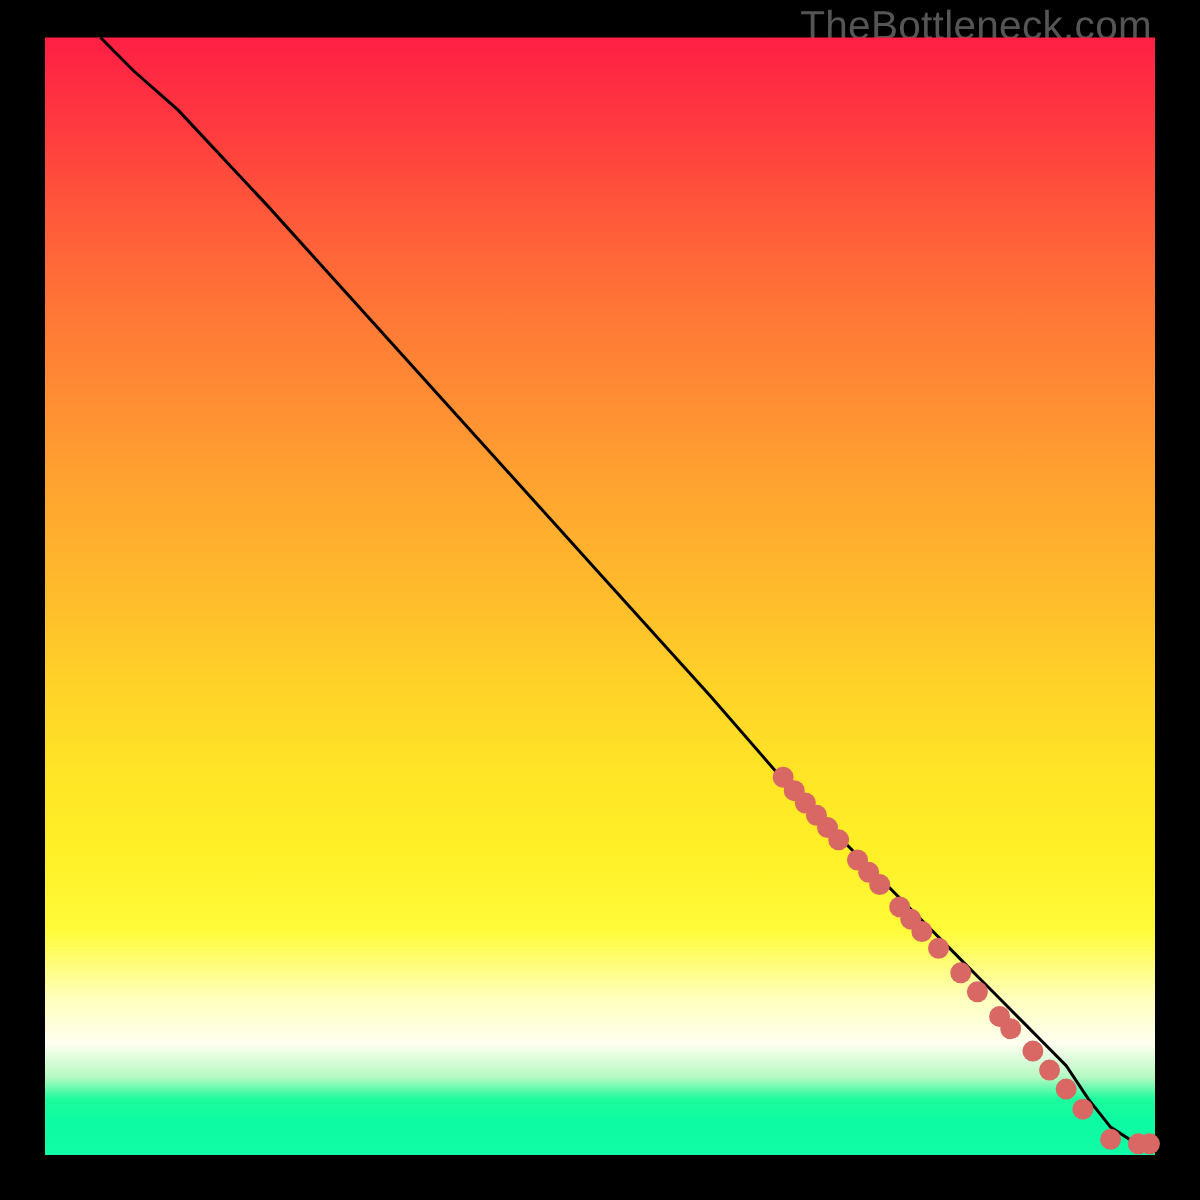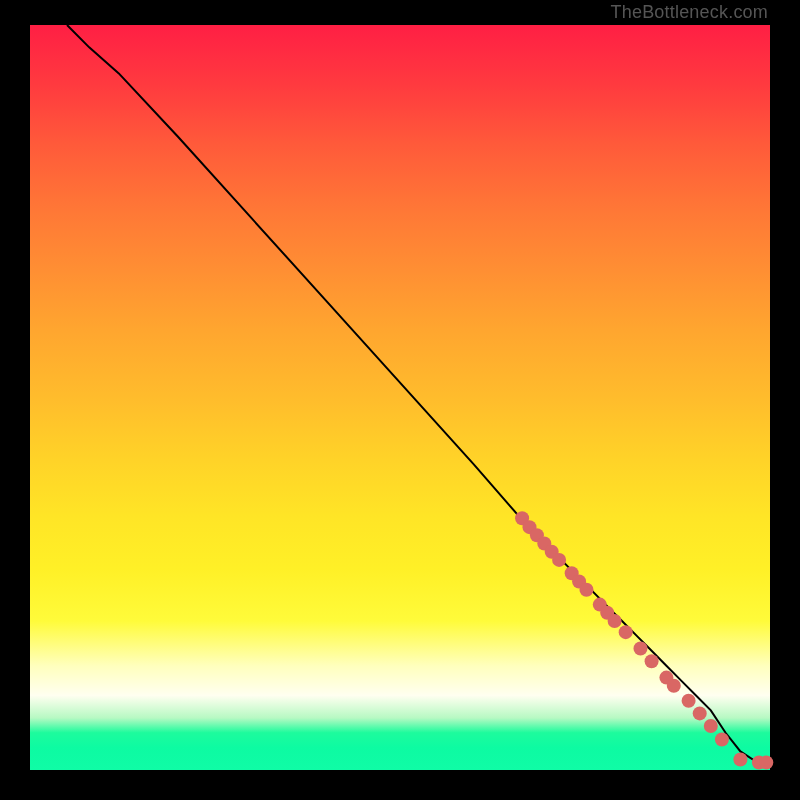--- a/index.html
+++ b/index.html
@@ -43,21 +43,21 @@
       #1dfb9d 95%,
       #0dfba2 97%,
       #10fca6 100%
     );
   }
   .watermark {
     position: absolute;
     top: 2px;
     right: 32px;
     color: #555;
-    font-size: 18px;
+    font-size: 27px;
     font-weight: 500;
     letter-spacing: 0.2px;
     white-space: nowrap;
   }
   svg.curve-layer {
     position: absolute;
     left: 0;
     top: 0;
     width: 740px;
     height: 745px;

